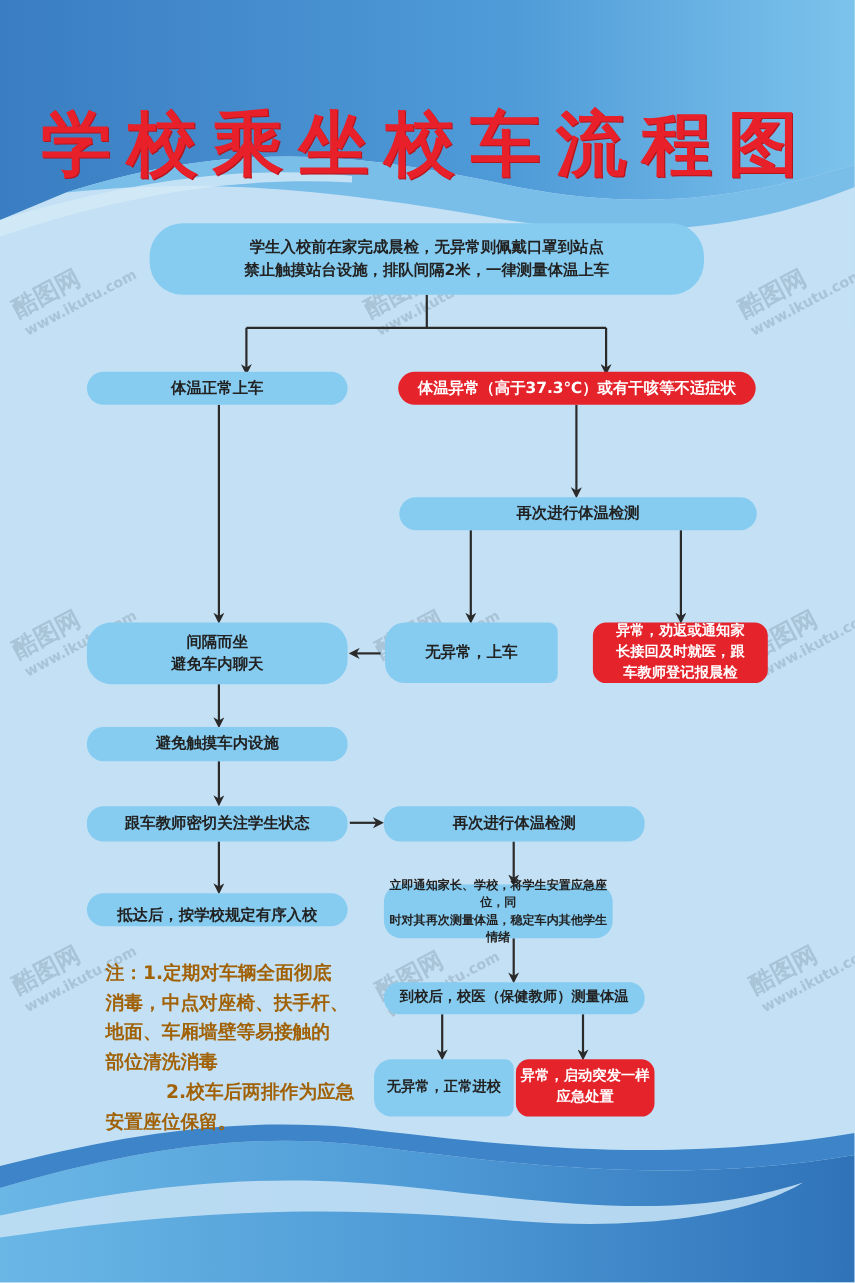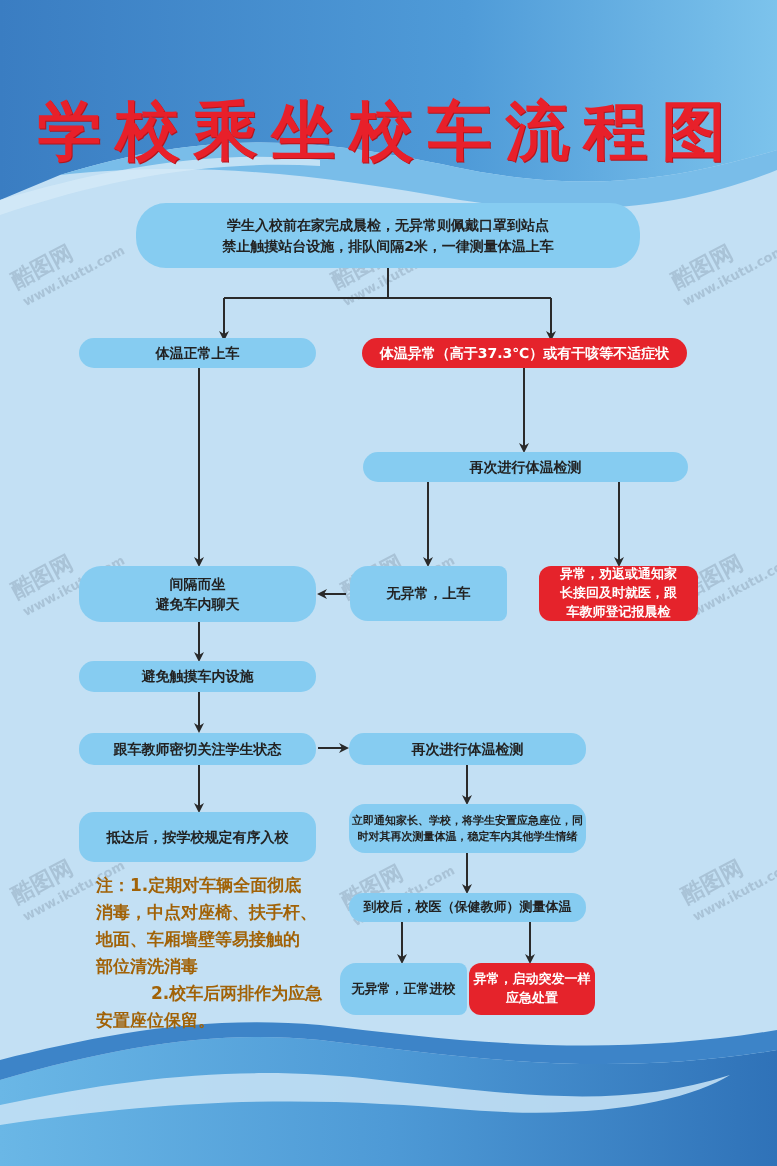--- a/index.html
+++ b/index.html
@@ -151,25 +151,25 @@
 </div>
 
 <div class="box f14" style="left:79px;top:733px;width:237px;height:32px;border-radius:15px;">
   <span>跟车教师密切关注学生状态</span>
 </div>
 
 <div class="box f14" style="left:349px;top:733px;width:237px;height:32px;border-radius:15px;">
   <span>再次进行体温检测</span>
 </div>
 
-<div class="box f14" style="left:79px;top:812px;width:237px;height:50px;border-radius:15px;">
+<div class="box f14" style="left:79px;top:812px;width:237px;height:30px;border-radius:15px;align-items:flex-end;">
   <span>抵达后，按学校规定有序入校</span>
 </div>
 
-<div class="box f11" style="left:349px;top:804px;width:237px;height:49px;border-radius:16px;">
+<div class="box f11" style="left:349px;top:804px;width:208px;height:49px;border-radius:16px;">
   <div>
     <div>立即通知家长、学校，将学生安置应急座位，同</div>
     <div>时对其再次测量体温，稳定车内其他学生情绪</div>
   </div>
 </div>
 
 <div class="box f13" style="left:349px;top:893px;width:237px;height:29px;border-radius:14px;">
   <span>到校后，校医（保健教师）测量体温</span>
 </div>
 

